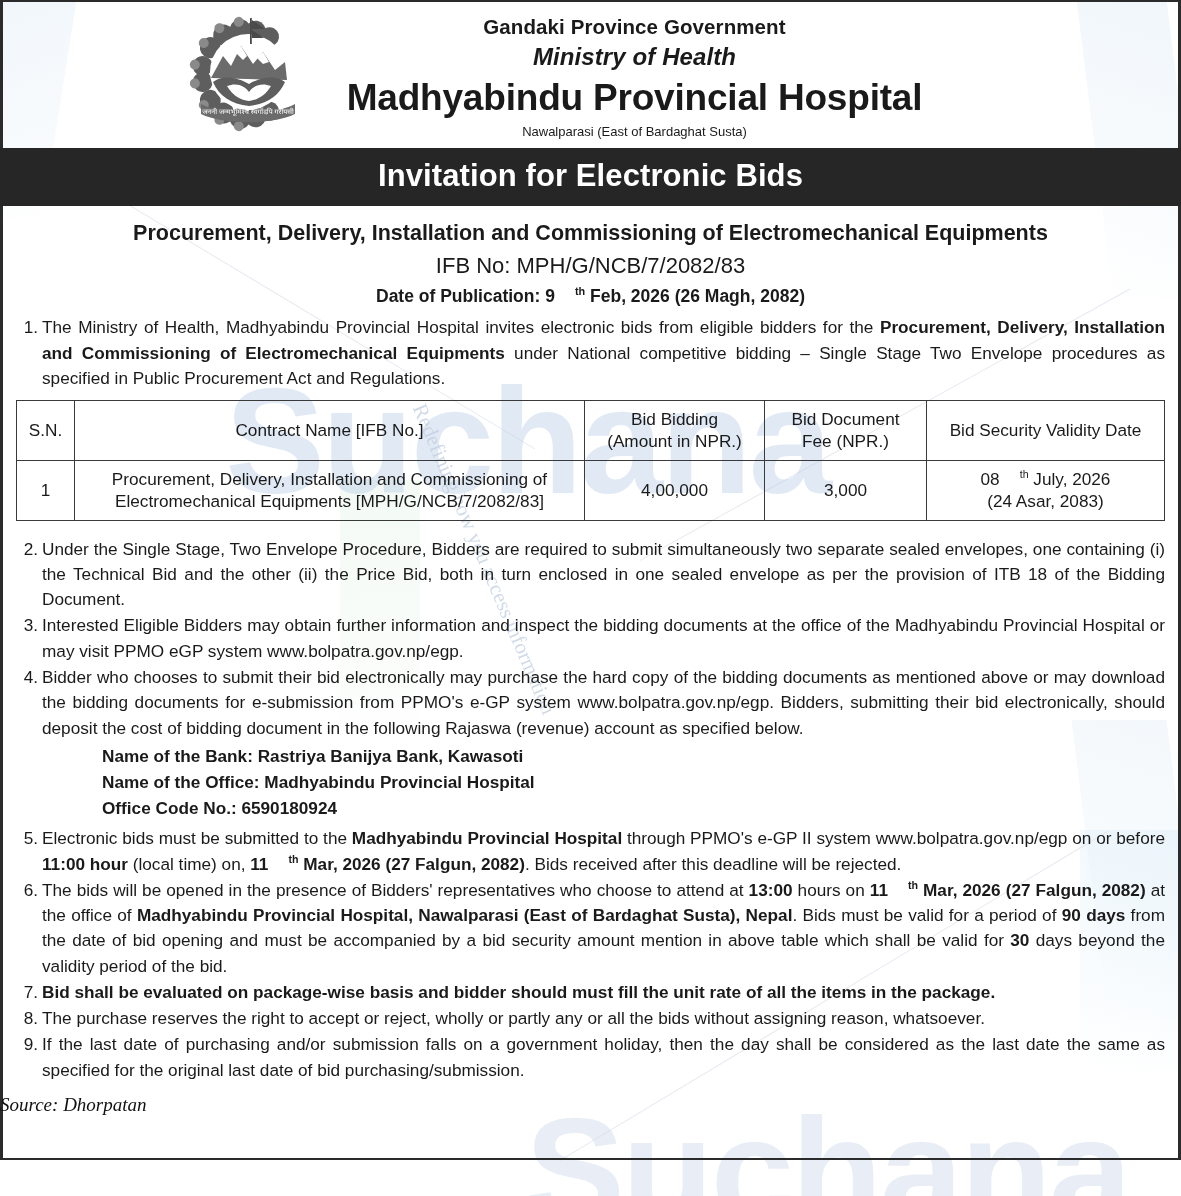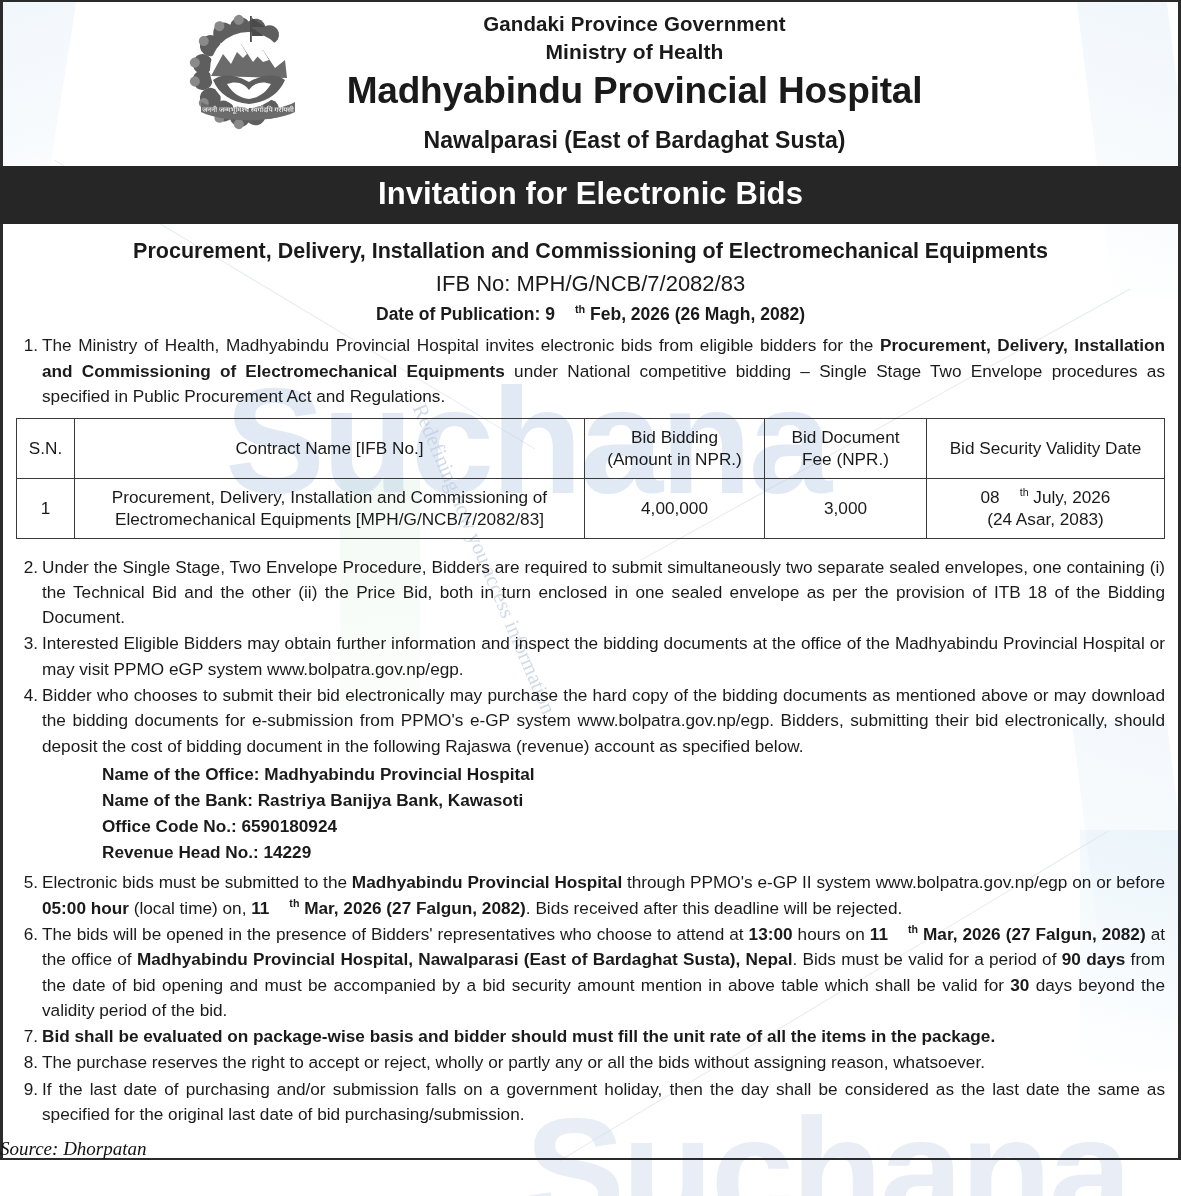--- a/index.html
+++ b/index.html
@@ -117,61 +117,62 @@
 
   .content {
     position: relative;
     z-index: 3;
     width: 1181px;
   }
 
   
   .header {
     display: flex;
-    align-items: flex-start;
+    align-items: flex-end;
     justify-content: center;
     padding: 10px 0 6px 0;
-    height: 166px;
+    height: 148px;
   }
   .emblem {
     width: 130px;
     height: 130px;
     flex: 0 0 130px;
     margin-right: 34px;
     margin-left: 44px;
   }
   .header-text {
     text-align: center;
     flex: 0 1 auto;
     margin-right: 120px;
   }
   .h-line1 {
     font-size: 20.5px;
     font-weight: 700;
     line-height: 1.35;
     letter-spacing: .1px;
   }
   .h-line2 {
-    font-size: 21px;
+    font-size: 24px;
     font-weight: 700;
     line-height: 1.35;
     letter-spacing: .1px;
+    font-style: italic;
   }
   .h-title {
     font-size: 37px;
     font-weight: 700;
     line-height: 1.22;
     letter-spacing: -.2px;
     margin-top: 2px;
   }
   .h-sub {
-    font-size: 23px;
-    font-weight: 700;
+    font-size: 13px;
+    font-weight: 400;
     line-height: 1.45;
-    margin-top: 11px;
+    margin-top: 3px;
   }
 
   
   .banner {
     background: #262626;
     color: #ffffff;
     text-align: center;
     font-size: 31px;
     font-weight: 700;
     padding: 10px 0 12px 0;
@@ -460,30 +461,29 @@
 
       <li>
         <span class="num">3.</span>
         <span class="clause-body">Interested Eligible Bidders may obtain further information and inspect the bidding documents at the office of the Madhyabindu Provincial Hospital or may visit PPMO eGP system www.bolpatra.gov.np/egp.</span>
       </li>
 
       <li>
         <span class="num">4.</span>
         <span class="clause-body">Bidder who chooses to submit their bid electronically may purchase the hard copy of the bidding documents as mentioned above or may download the bidding documents for e-submission from PPMO's e-GP system www.bolpatra.gov.np/egp. Bidders, submitting their bid electronically, should deposit the cost of bidding document in the following Rajaswa (revenue) account as specified below.</span>
         <div class="bank-block">
+          <div>Name of the Bank: Rastriya Banijya Bank, Kawasoti</div>
           <div>Name of the Office: Madhyabindu Provincial Hospital</div>
-          <div>Name of the Bank: Rastriya Banijya Bank, Kawasoti</div>
           <div>Office Code No.: 6590180924</div>
-          <div>Revenue Head No.: 14229</div>
         </div>
       </li>
 
       <li>
         <span class="num">5.</span>
-        <span class="clause-body"><span>Electronic bids must be submitted to the </span><b>Madhyabindu Provincial Hospital</b><span> through PPMO's e-GP II system www.bolpatra.gov.np/egp on or before </span><b>05:00 hour</b><span> (local time) on, </span><b>11<sup>th</sup> Mar, 2026 (27 Falgun, 2082)</b><span>. Bids received after this deadline will be rejected.</span></span>
+        <span class="clause-body"><span>Electronic bids must be submitted to the </span><b>Madhyabindu Provincial Hospital</b><span> through PPMO's e-GP II system www.bolpatra.gov.np/egp on or before </span><b>11:00 hour</b><span> (local time) on, </span><b>11<sup>th</sup> Mar, 2026 (27 Falgun, 2082)</b><span>. Bids received after this deadline will be rejected.</span></span>
       </li>
 
       <li>
         <span class="num">6.</span>
         <span class="clause-body"><span>The bids will be opened in the presence of Bidders' representatives who choose to attend at </span><b>13:00</b><span> hours on </span><b>11<sup>th</sup> Mar, 2026 (27 Falgun, 2082)</b><span> at the office of </span><b>Madhyabindu Provincial Hospital, Nawalparasi (East of Bardaghat Susta), Nepal</b><span>. Bids must be valid for a period of </span><b>90 days</b><span> from the date of bid opening and must be accompanied by a bid security amount mention in above table which shall be valid for </span><b>30</b><span> days beyond the validity period of the bid.</span></span>
       </li>
 
       <li>
         <span class="num">7.</span>
         <span class="clause-body"><b>Bid shall be evaluated on package-wise basis and bidder should must fill the unit rate of all the items in the package.</b></span>

